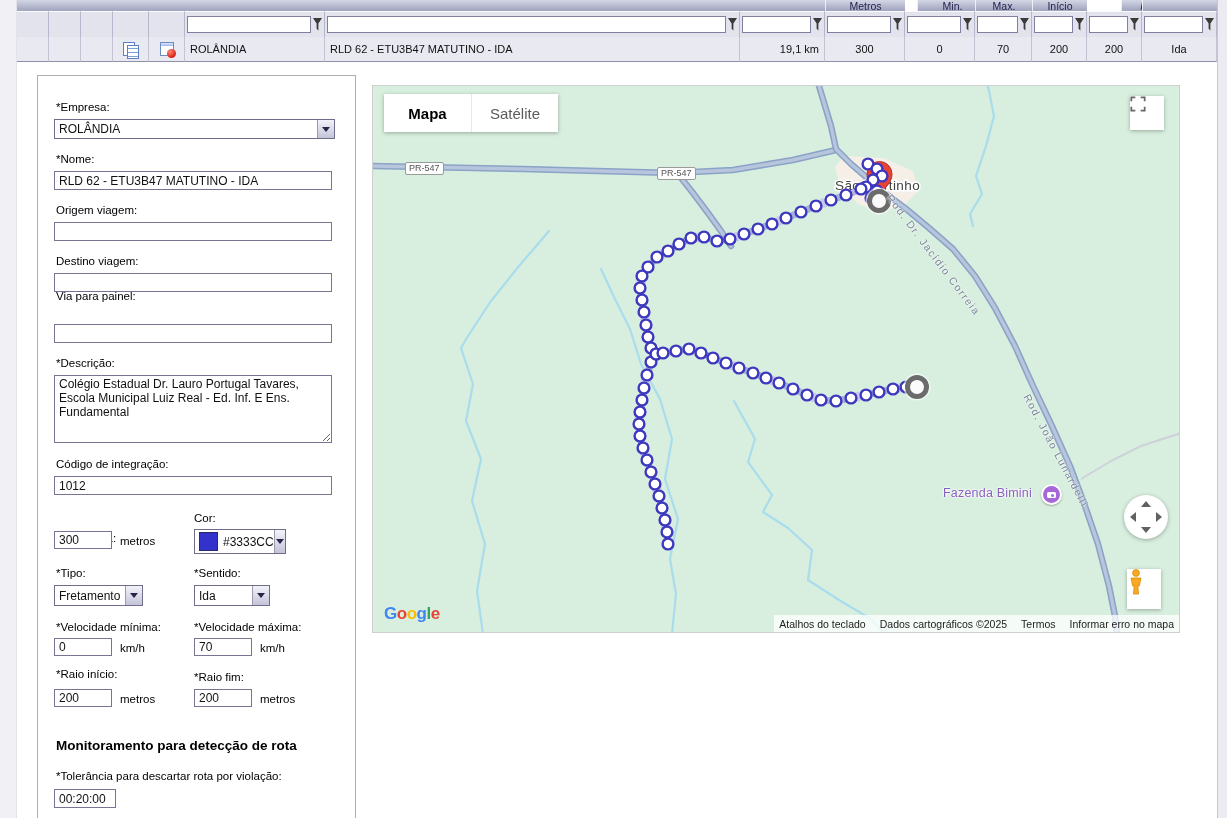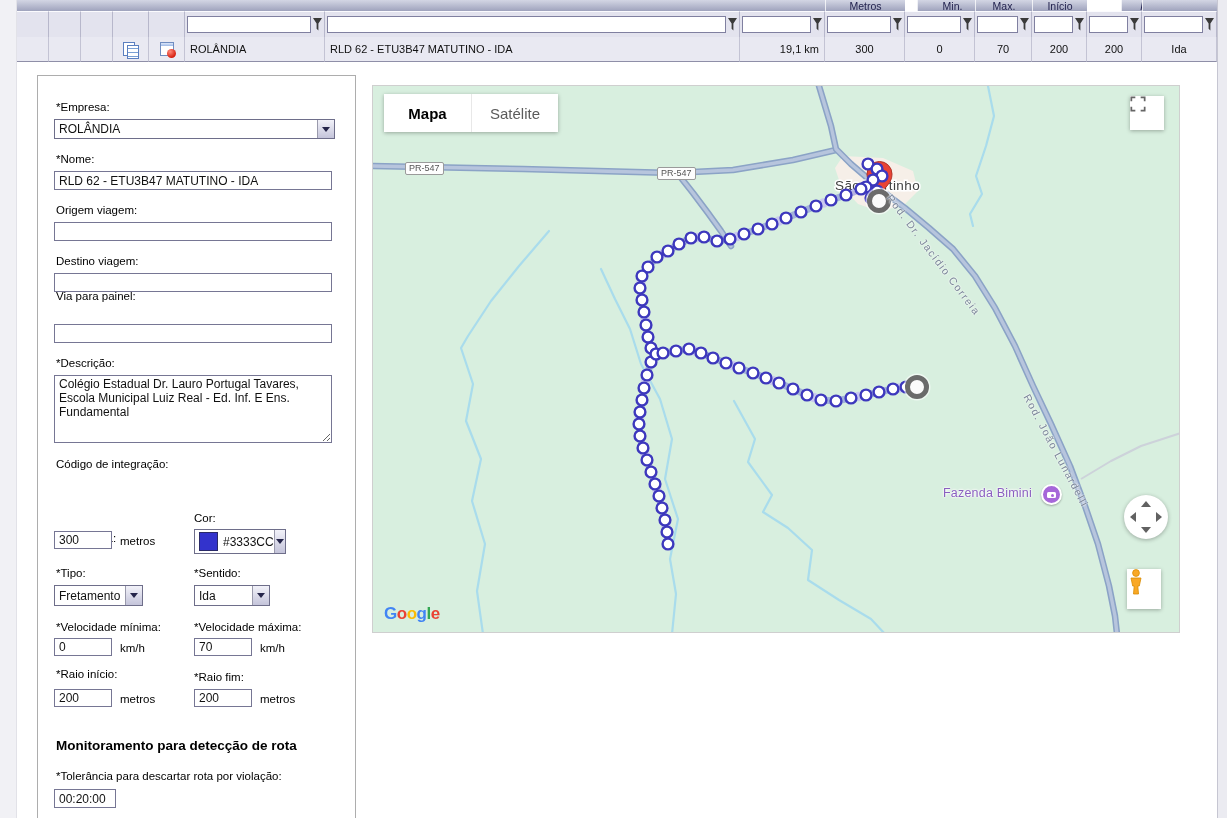--- a/index.html
+++ b/index.html
@@ -196,20 +196,21 @@
     <div class="lbl" style="top:179px;">Destino viagem:</div>
     <input style="left: 16px; top: 197px; width: 278px; height: 19px;" value="">
 
     <div class="lbl" style="top:214px;">Via para painel:</div>
     <input style="left: 16px; top: 248px; width: 278px; height: 19px;" value="">
 
     <div class="lbl" style="top:281px;">*Descrição:</div>
     <textarea style="left: 16px; top: 299px; width: 278px; height: 68px;">Colégio Estadual Dr. Lauro Portugal Tavares, Escola Municipal Luiz Real - Ed. Inf. E Ens. Fundamental</textarea>
 
     <div class="lbl" style="top:382px;">Código de integração:</div>
+    <input style="left: 16px; top: 400px; width: 278px; height: 19px;" value="1012">
 
     <div class="lbl" style="top:456px;">*Tolerância:</div>
     <input style="left: 16px; top: 455px; width: 58px; height: 18px;" value="300">
     <span class="unit" style="left:82px;top:459px;">metros</span>
 
     <div class="lbl2" style="top:436px;">Cor:</div>
     <div class="sel" style="left:156px;top:453px;width:92px;height:25px;">
       <span class="swatch" style="background: rgb(51, 51, 204);"></span>
       <span>#3333CC</span>
       <span class="btn">
@@ -405,14 +406,20 @@
       <svg width="18" height="26" viewBox="0 0 18 26">
         <circle cx="9" cy="4" r="3.4" fill="#f9a825" stroke="#d98c00" stroke-width=".8"></circle>
         <path d="M4 9 L14 9 L12.3 17 L10.8 17 L11.5 25 L6.5 25 L7.2 17 L5.7 17 Z" fill="#f9a825" stroke="#d98c00" stroke-width=".8"></path>
       </svg>
     </div>
 
     <div id="glogo" class="glogo">
       <span style="color: rgb(66, 133, 244);">G</span><span style="color: rgb(234, 67, 53);">o</span><span style="color: rgb(251, 188, 5);">o</span><span style="color: rgb(66, 133, 244);">g</span><span style="color: rgb(52, 168, 83);">l</span><span style="color: rgb(234, 67, 53);">e</span>
     </div>
 
+    <div id="attrib">
+      <span>Atalhos do teclado</span>
+      <span>Dados cartográficos ©2025</span>
+      <span>Termos</span>
+      <span>Informar erro no mapa</span>
+    </div>
   </div>
 </div>
 
 </body></html>

